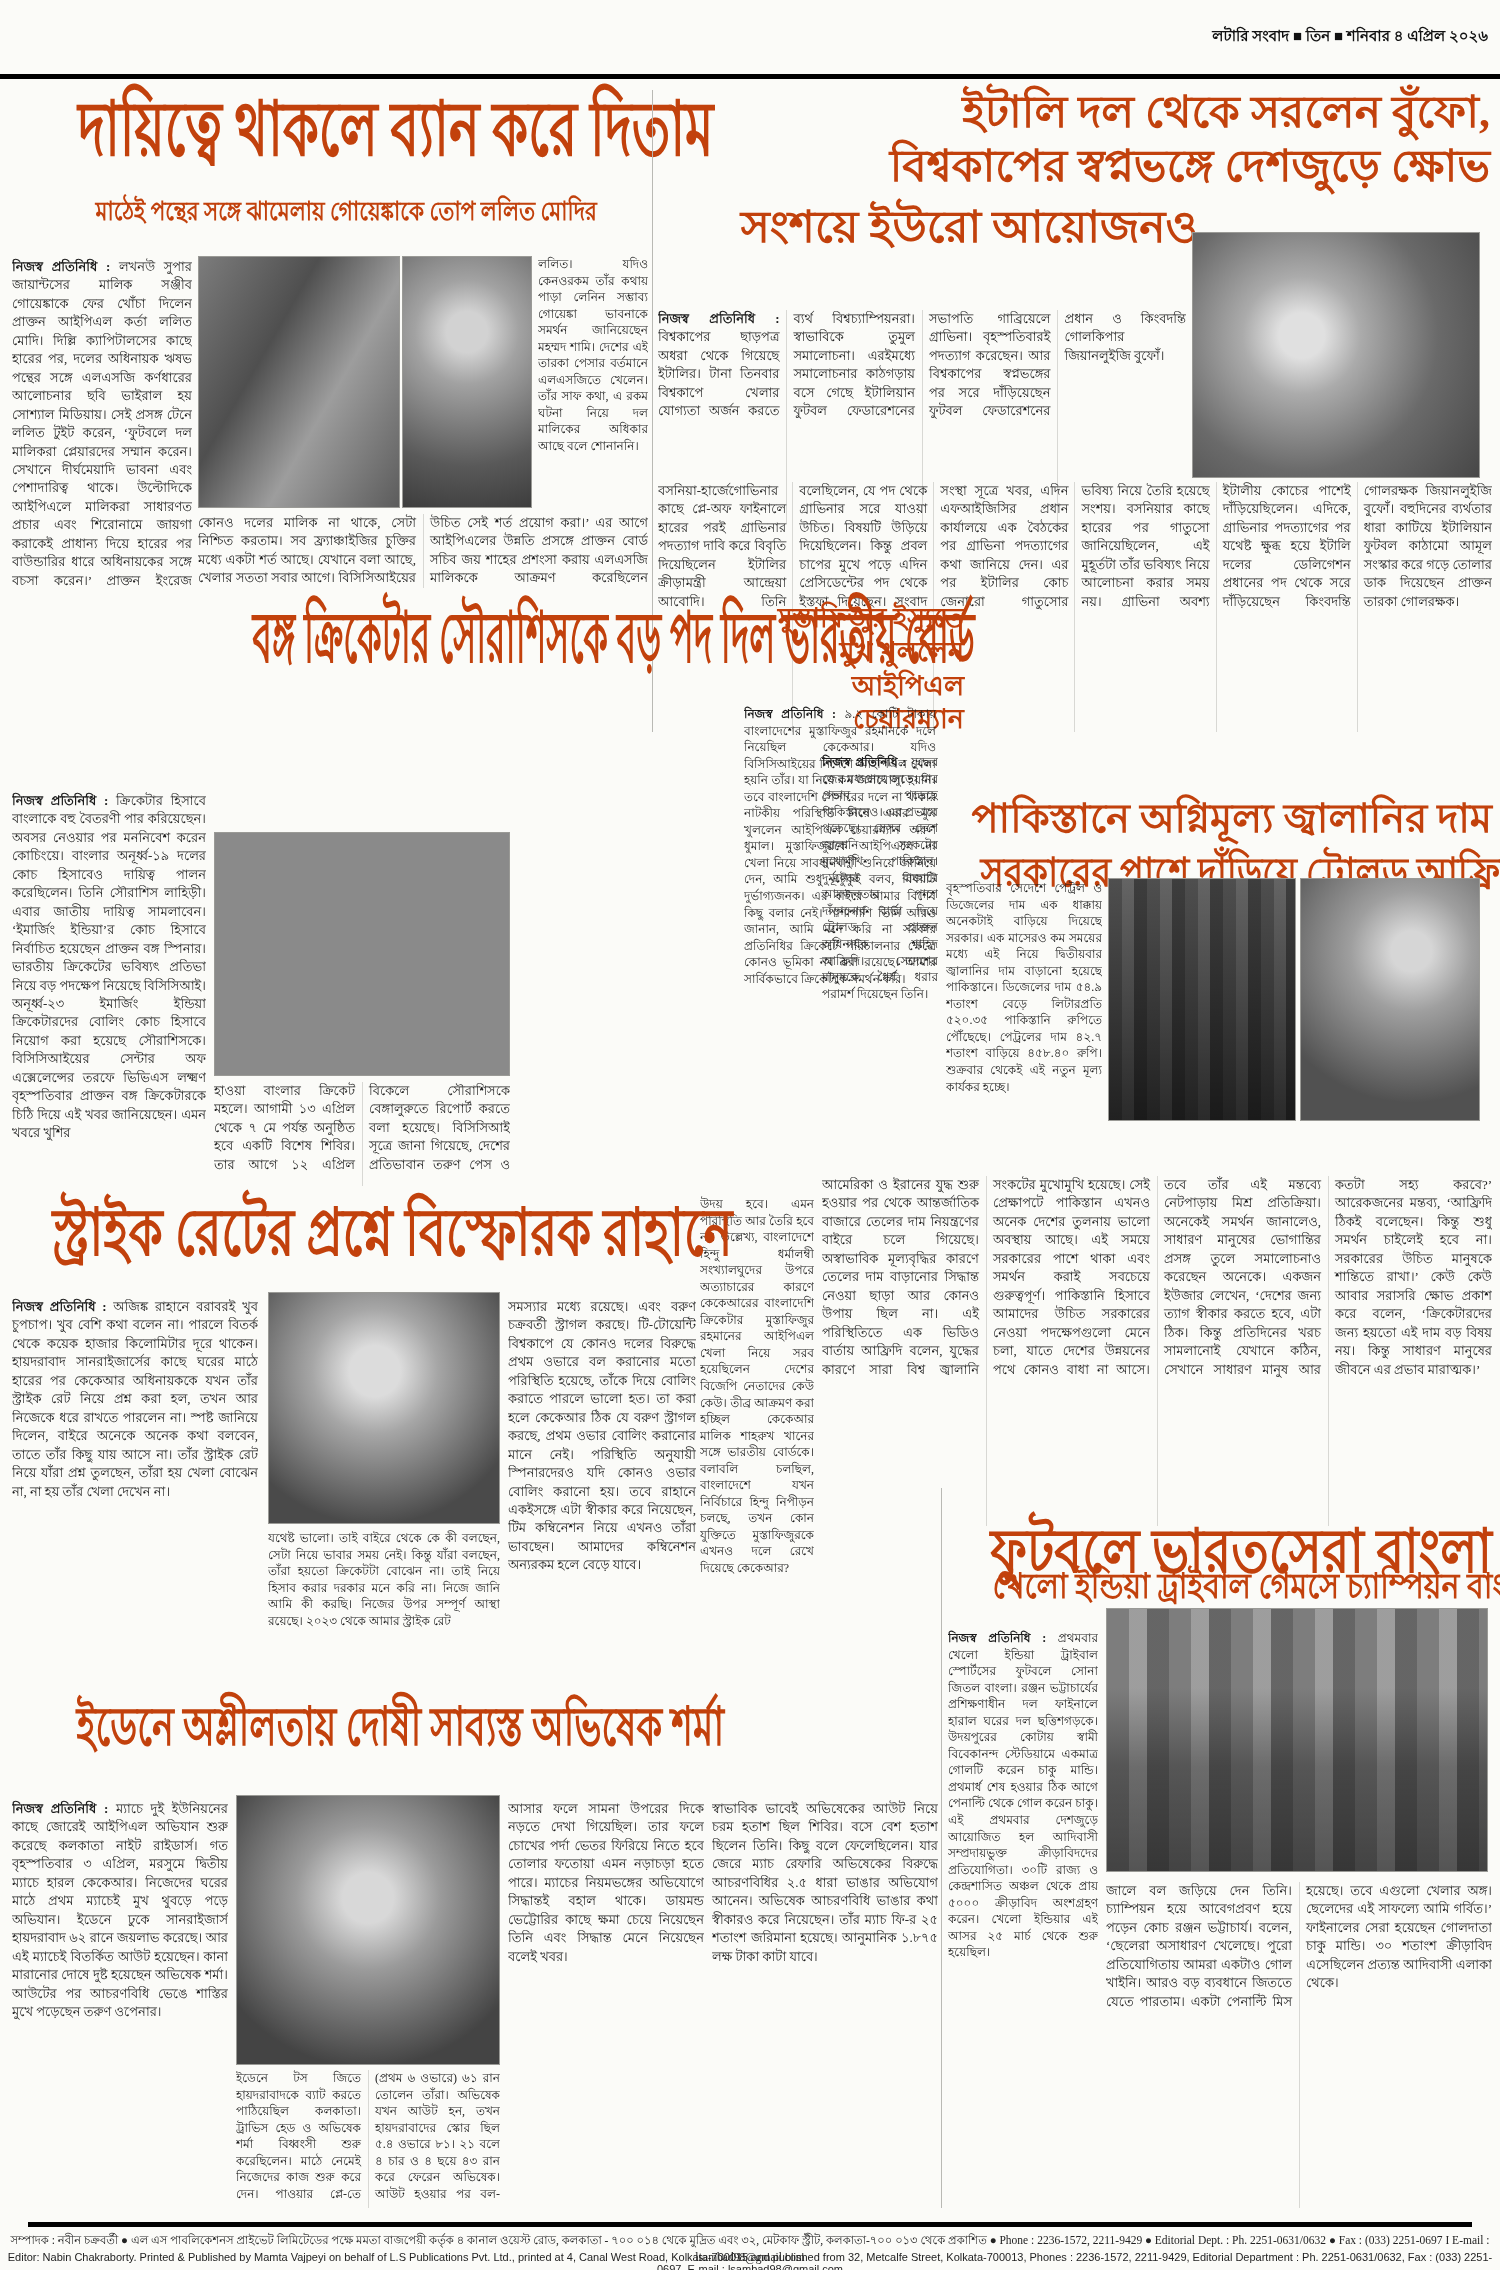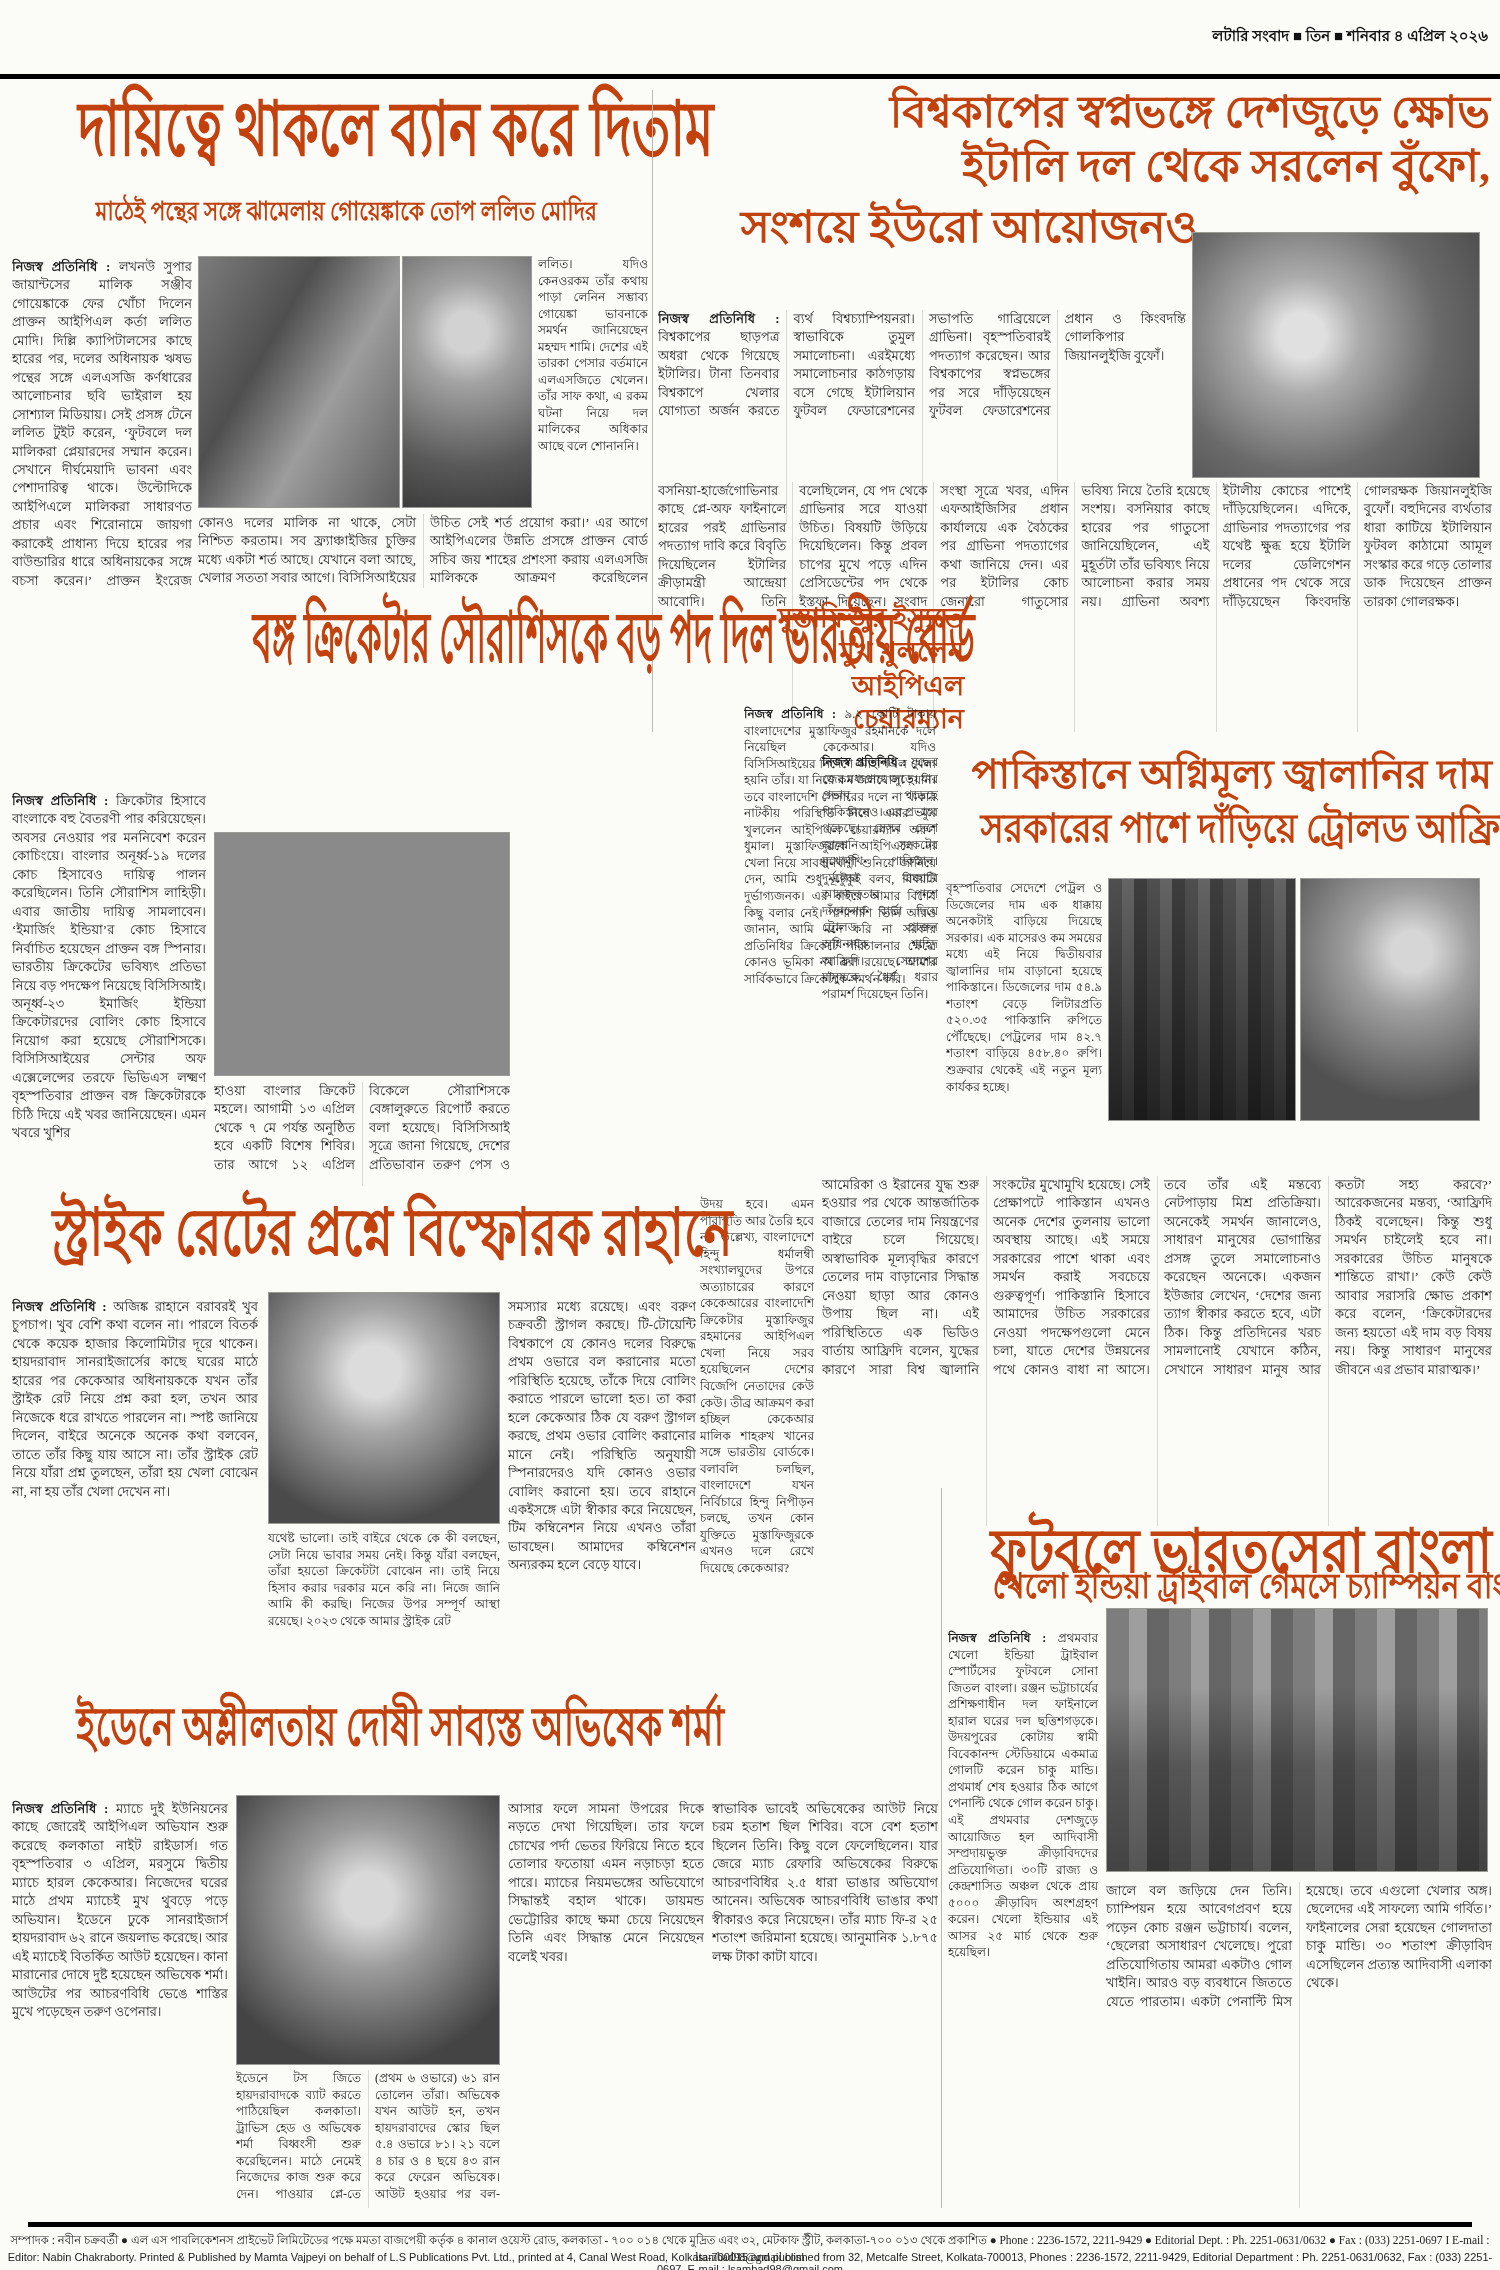--- a/index.html
+++ b/index.html
@@ -11,21 +11,21 @@
   .masthead{top:24px;right:12px;font-size:15px;font-weight:bold;color:#111;}
   .toprule{top:74px;left:0;width:1500px;height:5px;background:#000;}
   
   .hl{font-weight:bold;color:#c2410c;text-align:right;line-height:1.08;}
   .hl .fit-inner{display:inline-block;white-space:nowrap;transform-origin:center;}
   .h-a{font-size:62px;}
   .h-sub{font-size:26px;}
   .h-b{font-size:44px;line-height:1.22;}
   .h-c{font-size:58px;line-height:1.35;}
   .h-d{font-size:27px;line-height:1.25;}
-  .h-e{font-size:40px;line-height:1.35;}
+  .h-e{font-size:40px;line-height:1.35;margin-top:44px;}
   .h-r{font-size:54px;}
   .h-f{font-size:44px;}
   .h-g{font-size:50px;margin-top:36px;}
   .h-gs{font-size:35px;}
   
   .body{font-size:13px;line-height:1.42;text-align:justify;color:#1c1c1c;overflow:hidden;}
   .body.small{font-size:12px;line-height:1.38;}
   .cols2{column-count:2;column-gap:14px;column-rule:1px solid #d8d8d4;}
   .cols4{column-count:4;column-gap:14px;column-rule:1px solid #d8d8d4;margin-top:48px;}
   .cols6{column-count:6;column-gap:13px;column-rule:1px solid #d8d8d4;}
@@ -58,22 +58,22 @@
 <div class="abs hl h-sub" style="left:12px;top:198px;width:636px;"><span class="fit-inner" style="transform: scale(0.829205, 1); transform-origin: center center;">মাঠেই পন্থের সঙ্গে ঝামেলায় গোয়েঙ্কাকে তোপ ললিত মোদির</span></div>
 <div class="abs body" style="left:12px;top:258px;width:180px;height:330px;"><b class="byl">নিজস্ব প্রতিনিধি :</b> <span>লখনউ সুপার জায়ান্টসের মালিক সঞ্জীব গোয়েঙ্কাকে ফের খোঁচা দিলেন প্রাক্তন আইপিএল কর্তা ললিত মোদি। দিল্লি ক্যাপিটালসের কাছে হারের পর, দলের অধিনায়ক ঋষভ পন্থের সঙ্গে এলএসজি কর্ণধারের আলোচনার ছবি ভাইরাল হয় সোশ্যাল মিডিয়ায়। সেই প্রসঙ্গ টেনে ললিত টুইট করেন, ‘ফুটবলে দল মালিকরা প্লেয়ারদের সম্মান করেন। সেখানে দীর্ঘমেয়াদি ভাবনা এবং পেশাদারিত্ব থাকে। উল্টোদিকে আইপিএলে মালিকরা সাধারণত প্রচার এবং শিরোনামে জায়গা করাকেই প্রাধান্য দিয়ে হারের পর বাউন্ডারির ধারে অধিনায়কের সঙ্গে বচসা করেন।’ প্রাক্তন ইংরেজ ক্রিকেটার মাইকেল ভনের একটি পোস্টকে রিটুইট করে তিনি লেখেন, ‘আমি আইপিএল তৈরি করেছিলাম ভক্ত ও প্লেয়ারদের জন্য। আমি কখনই চাইনি এরকম ঘটনা প্রত্যেক বছর ঘটুক। আমি যদি চেয়ারম্যান থাকলে ওঁকে ব্যান করে দিতাম। উনি যাতে</span></div>
 <div class="abs ph ph-scene" style="left:198px;top:256px;width:202px;height:252px;"></div>
 <div class="abs ph ph-portrait" style="left:402px;top:256px;width:130px;height:252px;"></div>
 <div class="abs body small" style="left:538px;top:256px;width:110px;height:252px;"><span>ললিত। যদিও কেনওরকম তাঁর কথায় পাড়া লেনিন সম্ভাব্য গোয়েঙ্কা ভাবনাকে সমর্থন জানিয়েছেন মহম্মদ শামি। দেশের এই তারকা পেসার বর্তমানে এলএসজিতে খেলেন। তাঁর সাফ কথা, এ রকম ঘটনা নিয়ে দল মালিকের অধিকার আছে বলে শোনাননি।</span></div>
 <div class="abs body cols2" style="left:198px;top:514px;width:450px;height:74px;"><span>কোনও দলের মালিক না থাকে, সেটা নিশ্চিত করতাম। সব ফ্র্যাঞ্চাইজির চুক্তির মধ্যে একটা শর্ত আছে। যেখানে বলা আছে, খেলার সততা সবার আগে। বিসিসিআইয়ের উচিত সেই শর্ত প্রয়োগ করা।’ এর আগে আইপিএলের উন্নতি প্রসঙ্গে প্রাক্তন বোর্ড সচিব জয় শাহের প্রশংসা করায় এলএসজি মালিককে আক্রমণ করেছিলেন আইপিএলের প্রথম চেয়ারম্যান ললিত মোদি। এক্স হ্যান্ডেলে মোদি কটাক্ষ করেছিলেন, ‘মনে হয় তাঁর স্মৃতিভ্রংশ হয়েছে। এই মডেলের ভাবনা কার, সেটা বেমালুম ভুলে গিয়েছেন! উনি মনে হয় নিজের জগতে আছেন। সঞ্জীব গোয়েঙ্কা একটা ভাঁব। ওঁর ভাই হর্ষবর্ধন গোয়েঙ্কা আসল ক্রিকেটপ্রেমী। কিন্তু এই ভাঁব মনে করছেন একটা টুইটেই ইতিহাস বদলে ফেলা যাবে। এক্কেবারে হিতাহিত শূন্য।’</span></div>
 
 <div class="abs vrule" style="left:652px;top:90px;height:642px;"></div>
 
 <div class="abs hl h-b" style="left:660px;top:86px;width:830px;">
+  <div><span class="fit-inner" style="transform: scale(1, 1); transform-origin: center center;">ইটালি দল থেকে সরলেন বুঁফো,</span></div>
   <div><span class="fit-inner" style="transform: scale(1, 1); transform-origin: center center;">বিশ্বকাপের স্বপ্নভঙ্গে দেশজুড়ে ক্ষোভ</span></div>
-  <div><span class="fit-inner" style="transform: scale(1, 1); transform-origin: center center;">ইটালি দল থেকে সরলেন বুঁফো,</span></div>
   <div style="width:530px;margin:8px;"><span class="fit-inner" style="transform: scale(1, 1); transform-origin: center center;">সংশয়ে ইউরো আয়োজনও</span></div>
 </div>
 <div class="abs body cols4" style="left:658px;top:262px;width:528px;height:214px;"><b class="byl">নিজস্ব প্রতিনিধি :</b> <span>বিশ্বকাপের ছাড়পত্র অধরা থেকে গিয়েছে ইটালির। টানা তিনবার বিশ্বকাপে খেলার যোগ্যতা অর্জন করতে ব্যর্থ বিশ্বচ্যাম্পিয়নরা। স্বাভাবিকে তুমুল সমালোচনা। এরইমধ্যে সমালোচনার কাঠগড়ায় বসে গেছে ইটালিয়ান ফুটবল ফেডারেশনের সভাপতি গাব্রিয়েলে গ্রাভিনা। বৃহস্পতিবারই পদত্যাগ করেছেন। আর বিশ্বকাপের স্বপ্নভঙ্গের পর সরে দাঁড়িয়েছেন ফুটবল ফেডারেশনের প্রধান ও কিংবদন্তি গোলকিপার জিয়ানলুইজি বুফোঁ।</span></div>
 <div class="abs ph ph-keeper" style="left:1192px;top:232px;width:288px;height:246px;"></div>
 <div class="abs body cols6" style="left:658px;top:482px;width:834px;height:250px;"><span>বসনিয়া-হার্জেগোভিনার কাছে প্লে-অফ ফাইনালে হারের পরই গ্রাভিনার পদত্যাগ দাবি করে বিবৃতি দিয়েছিলেন ইটালির ক্রীড়ামন্ত্রী আন্দ্রেয়া আবোদি। তিনি বলেছিলেন, যে পদ থেকে গ্রাভিনার সরে যাওয়া উচিত। বিষয়টি উড়িয়ে দিয়েছিলেন। কিন্তু প্রবল চাপের মুখে পড়ে এদিন প্রেসিডেন্টের পদ থেকে ইস্তফা দিয়েছেন। সংবাদ সংস্থা সূত্রে খবর, এদিন এফআইজিসির প্রধান কার্যালয়ে এক বৈঠকের পর গ্রাভিনা পদত্যাগের কথা জানিয়ে দেন। এর পর ইটালির কোচ জেনারো গাতুসোর ভবিষ্য নিয়ে তৈরি হয়েছে সংশয়। বসনিয়ার কাছে হারের পর গাতুসো জানিয়েছিলেন, এই মুহূর্তটা তাঁর ভবিষ্যৎ নিয়ে আলোচনা করার সময় নয়। গ্রাভিনা অবশ্য ইটালীয় কোচের পাশেই দাঁড়িয়েছিলেন। এদিকে, গ্রাভিনার পদত্যাগের পর যথেষ্ট ক্ষুব্ধ হয়ে ইটালি দলের ডেলিগেশন প্রধানের পদ থেকে সরে দাঁড়িয়েছেন কিংবদন্তি গোলরক্ষক জিয়ানলুইজি বুফোঁ। বহুদিনের ব্যর্থতার ধারা কাটিয়ে ইটালিয়ান ফুটবল কাঠামো আমূল সংস্কার করে গড়ে তোলার ডাক দিয়েছেন প্রাক্তন তারকা গোলরক্ষক।</span></div>
 
 <div class="abs hl h-c" style="left:15px;top:600px;width:722px;"><span class="fit-inner tall" style="transform: scale(0.603175, 1.22); transform-origin: center center;">বঙ্গ ক্রিকেটার সৌরাশিসকে বড় পদ দিল ভারতীয় বোর্ড</span></div>
 <div class="abs body" style="left:12px;top:792px;width:194px;height:394px;"><b class="byl">নিজস্ব প্রতিনিধি :</b> <span>ক্রিকেটার হিসাবে বাংলাকে বহু বৈতরণী পার করিয়েছেন। অবসর নেওয়ার পর মননিবেশ করেন কোচিংয়ে। বাংলার অনূর্ধ্ব-১৯ দলের কোচ হিসাবেও দায়িত্ব পালন করেছিলেন। তিনি সৌরাশিস লাহিড়ী। এবার জাতীয় দায়িত্ব সামলাবেন। ‘ইমার্জিং ইন্ডিয়া’র কোচ হিসাবে নির্বাচিত হয়েছেন প্রাক্তন বঙ্গ স্পিনার। ভারতীয় ক্রিকেটের ভবিষ্যৎ প্রতিভা নিয়ে বড় পদক্ষেপ নিয়েছে বিসিসিআই। অনূর্ধ্ব-২৩ ইমার্জিং ইন্ডিয়া ক্রিকেটারদের বোলিং কোচ হিসাবে নিয়োগ করা হয়েছে সৌরাশিসকে। বিসিসিআইয়ের সেন্টার অফ এক্সেলেন্সের তরফে ভিভিএস লক্ষ্মণ বৃহস্পতিবার প্রাক্তন বঙ্গ ক্রিকেটারকে চিঠি দিয়ে এই খবর জানিয়েছেন। এমন খবরে খুশির</span></div>
 <div class="abs ph ph-coach" style="left:214px;top:832px;width:296px;height:244px;"></div>
 <div class="abs body cols2" style="left:214px;top:1082px;width:296px;height:104px;"><span>হাওয়া বাংলার ক্রিকেট মহলে। আগামী ১৩ এপ্রিল থেকে ৭ মে পর্যন্ত অনুষ্ঠিত হবে একটি বিশেষ শিবির। তার আগে ১২ এপ্রিল বিকেলে সৌরাশিসকে বেঙ্গালুরুতে রিপোর্ট করতে বলা হয়েছে। বিসিসিআই সূত্রে জানা গিয়েছে, দেশের প্রতিভাবান তরুণ পেস ও স্পিনারদের দক্ষতা বাড়ানোর লক্ষ্যে এই ক্যাম্পের আয়োজন করা হয়েছে। ক্রিকেট মহলের মতে, এই ধরনের উদ্যোগ দেশের ভবিষ্য ক্রিকেটের পক্ষে ইতিবাচক। ২০২৪ সালে দলীপ ট্রফিতে টিমের বোলিং কোচ হয়েছিলেন সৌরাশিস। এবার সামনে জাতীয় দায়িত্ব।</span></div>

